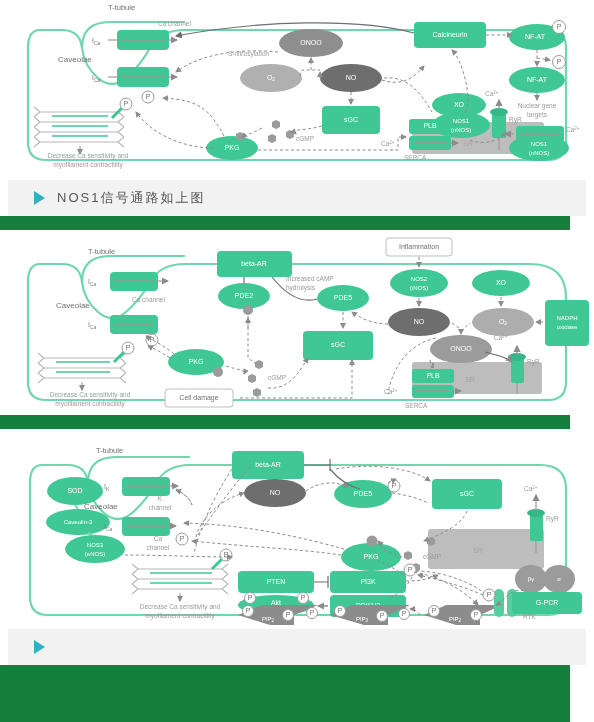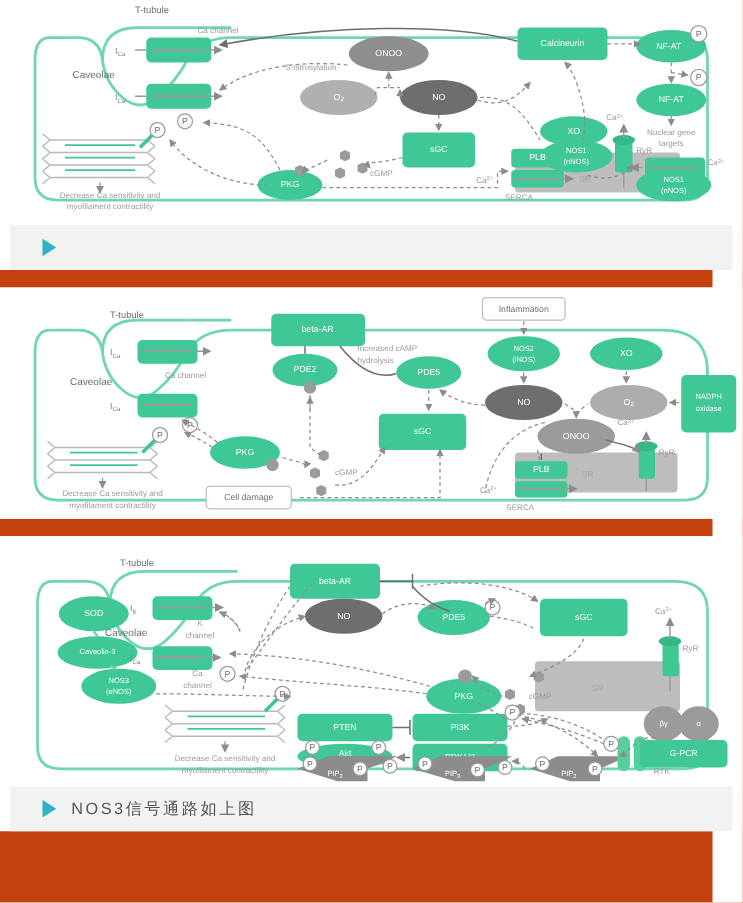--- a/index.html
+++ b/index.html
@@ -4,21 +4,21 @@
 <title>NOS Signaling Pathways</title>
 <style>
   * { box-sizing: border-box; }
   html, body {
     margin: 0; padding: 0;
     width: 594px; height: 722px;
     background: #ffffff;
     font-family: "Liberation Sans", "DejaVu Sans", sans-serif;
     overflow: hidden;
   }
-  .page { width: 570px; height: 722px; position: relative; background:#c2410c; }
+  .page { width: 570px; height: 722px; position: relative; background:#15803d; }
 
   .figure-block { position: relative; width: 594px; background: #fff; }
   .diagram-wrap { position: relative; width: 594px; background:#fff; }
   .diagram-wrap svg { display:block; }
 
   .caption-bar {
     width: 578px;
     margin: 0 8px;
     height: 36px;
     background: #f2f2f2;
@@ -221,20 +221,21 @@
           <path d="M537,58 L550,60" stroke-dasharray="3,2.5" marker-end="url(#ah1)"></path>
           <path d="M537,93 L537,100" stroke-dasharray="3,2.5" marker-end="url(#ah1)"></path>
           <path d="M466,112 C472,95 462,60 452,50" stroke-dasharray="3,2.5" marker-end="url(#ah1)"></path>
           <path d="M470,140 C486,146 500,140 506,132" stroke-dasharray="3,2.5" marker-end="url(#ah1)"></path>
           <path d="M382,80 C400,86 412,80 424,66" stroke-dasharray="3,2.5" marker-end="url(#ah1)"></path>
         </g>
       </svg>
     </div>
     <div class="caption-bar">
       <div class="caption-tri"></div>
+      <div class="caption-text">NOS1信号通路如上图</div>
     </div>
   </div>
 
   <div class="spacer"></div>
 
   <div class="figure-block">
     <div class="diagram-wrap">
       <svg width="594" height="185" viewBox="0 0 594 185">
         <defs>
           <marker id="ah2" markerWidth="6" markerHeight="6" refX="5" refY="3" orient="auto">
@@ -583,17 +584,16 @@
           <path d="M483,166 C460,156 436,150 418,146" stroke-dasharray="3,2.5" marker-end="url(#ah3)"></path>
           <path d="M524,162 C512,158 504,172 496,176" stroke-dasharray="3,2.5" marker-end="url(#ah3)"></path>
           <path d="M420,186 C418,182 414,180 410,180" stroke-dasharray="3,2.5" marker-end="url(#ah3)"></path>
           <path d="M412,148 C408,156 400,164 388,170" stroke-dasharray="3,2.5"></path>
           <path d="M406,152 C420,152 430,150 438,146" stroke-dasharray="3,2.5" marker-end="url(#ah3)"></path>
         </g>
       </svg>
     </div>
     <div class="caption-bar">
       <div class="caption-tri"></div>
-      <div class="caption-text">NOS3信号通路如上图</div>
     </div>
   </div>
 
 </div>
 
 </body></html>

